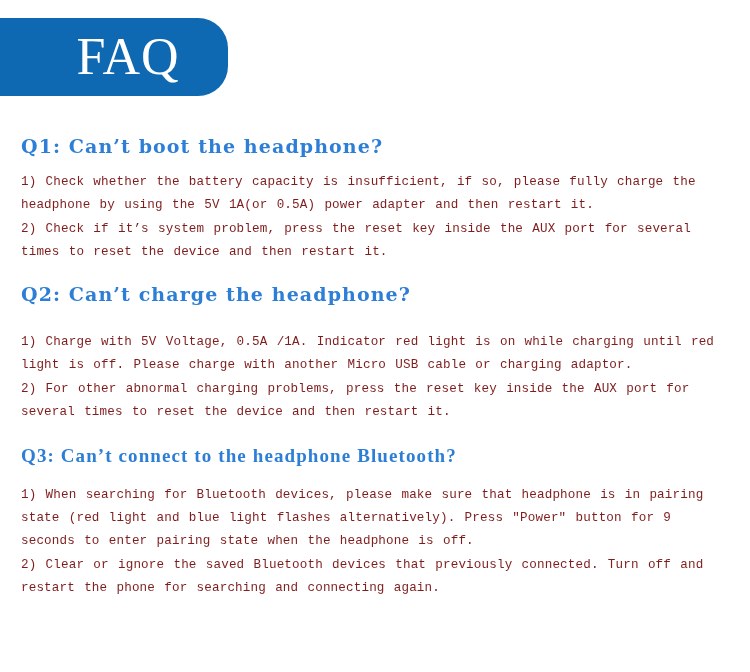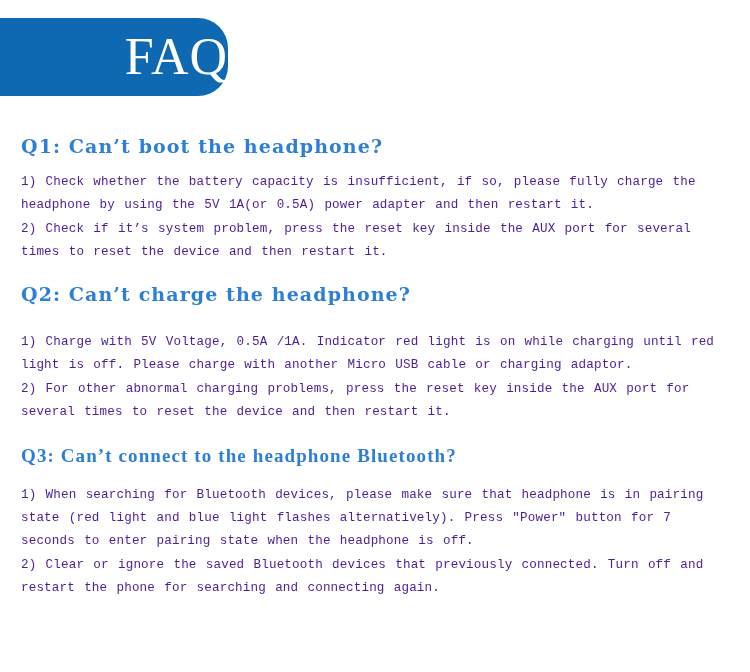--- a/index.html
+++ b/index.html
@@ -29,21 +29,21 @@
     height: 78px;
   }
   .banner {
     width: 100%;
     height: 100%;
     background: #0f68b2;
     border-top-right-radius: 30px;
     border-bottom-right-radius: 30px;
     display: flex;
     align-items: center;
-    justify-content: flex-end;
+    justify-content: center;
     box-sizing: border-box;
     padding-left: 10px;
   }
   .banner-title {
     color: #ffffff;
     font-family: "Liberation Serif", "DejaVu Serif", serif;
     font-size: 52px;
     line-height: 1;
     letter-spacing: 1px;
     font-weight: 400;
@@ -68,21 +68,21 @@
     line-height: 1.5;
     margin: 0 0 10px 0;
     white-space: nowrap;
   }
   .faq-answers {
     margin: 0;
     padding: 0;
     list-style: none;
   }
   .faq-answer {
-    color: #4c1d95;
+    color: #7f1d1d;
     font-family: "Liberation Mono", "DejaVu Sans Mono", monospace;
     font-size: 12.6px;
     line-height: 23px;
     letter-spacing: 0.15px;
     margin: 0 0 1px 0;
     text-align: left;
     word-spacing: 1.5px;
   }
   
   .block-q1 { margin-bottom: 16px; }
@@ -116,19 +116,19 @@
       <h2 class="faq-question">Q2: Can’t charge the headphone?</h2>
       <div class="faq-answers">
         <p class="faq-answer">1) Charge with 5V Voltage, 0.5A /1A. Indicator red light is on while charging until red light is off. Please charge with another Micro USB cable or charging adaptor.</p>
         <p class="faq-answer">2) For other abnormal charging problems, press the reset key inside the AUX port for several times to reset the device and then restart it.</p>
       </div>
     </section>
 
     <section class="faq-block block-q3">
       <h2 class="faq-question">Q3: Can’t connect to the headphone Bluetooth?</h2>
       <div class="faq-answers">
-        <p class="faq-answer">1) When searching for Bluetooth devices, please make sure that headphone is in pairing state (red light and blue light flashes alternatively). Press ″Power″ button for 7 seconds to enter pairing state when the headphone is off.</p>
+        <p class="faq-answer">1) When searching for Bluetooth devices, please make sure that headphone is in pairing state (red light and blue light flashes alternatively). Press ″Power″ button for 9 seconds to enter pairing state when the headphone is off.</p>
         <p class="faq-answer">2) Clear or ignore the saved Bluetooth devices that previously connected. Turn off and restart the phone for searching and connecting again.</p>
       </div>
     </section>
 
   </div>
 </div>
 
 </body></html>

